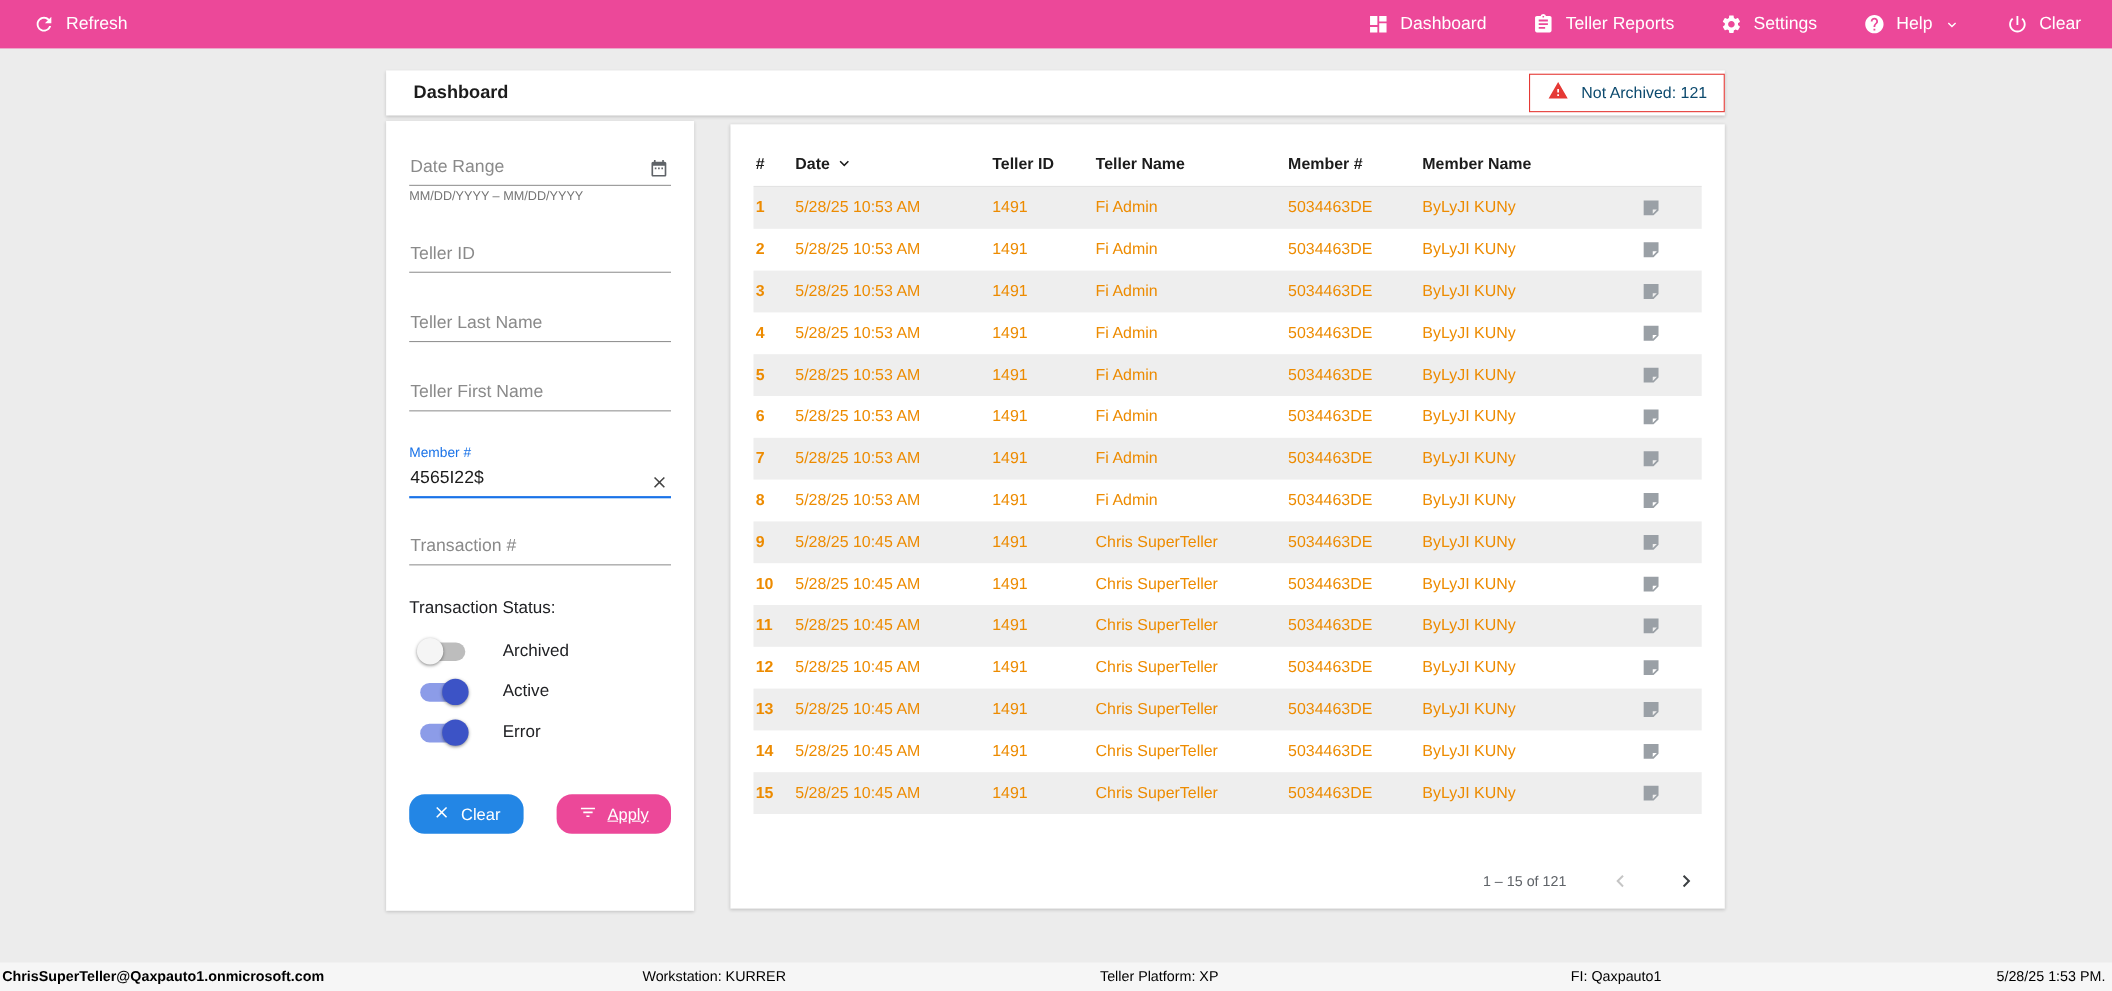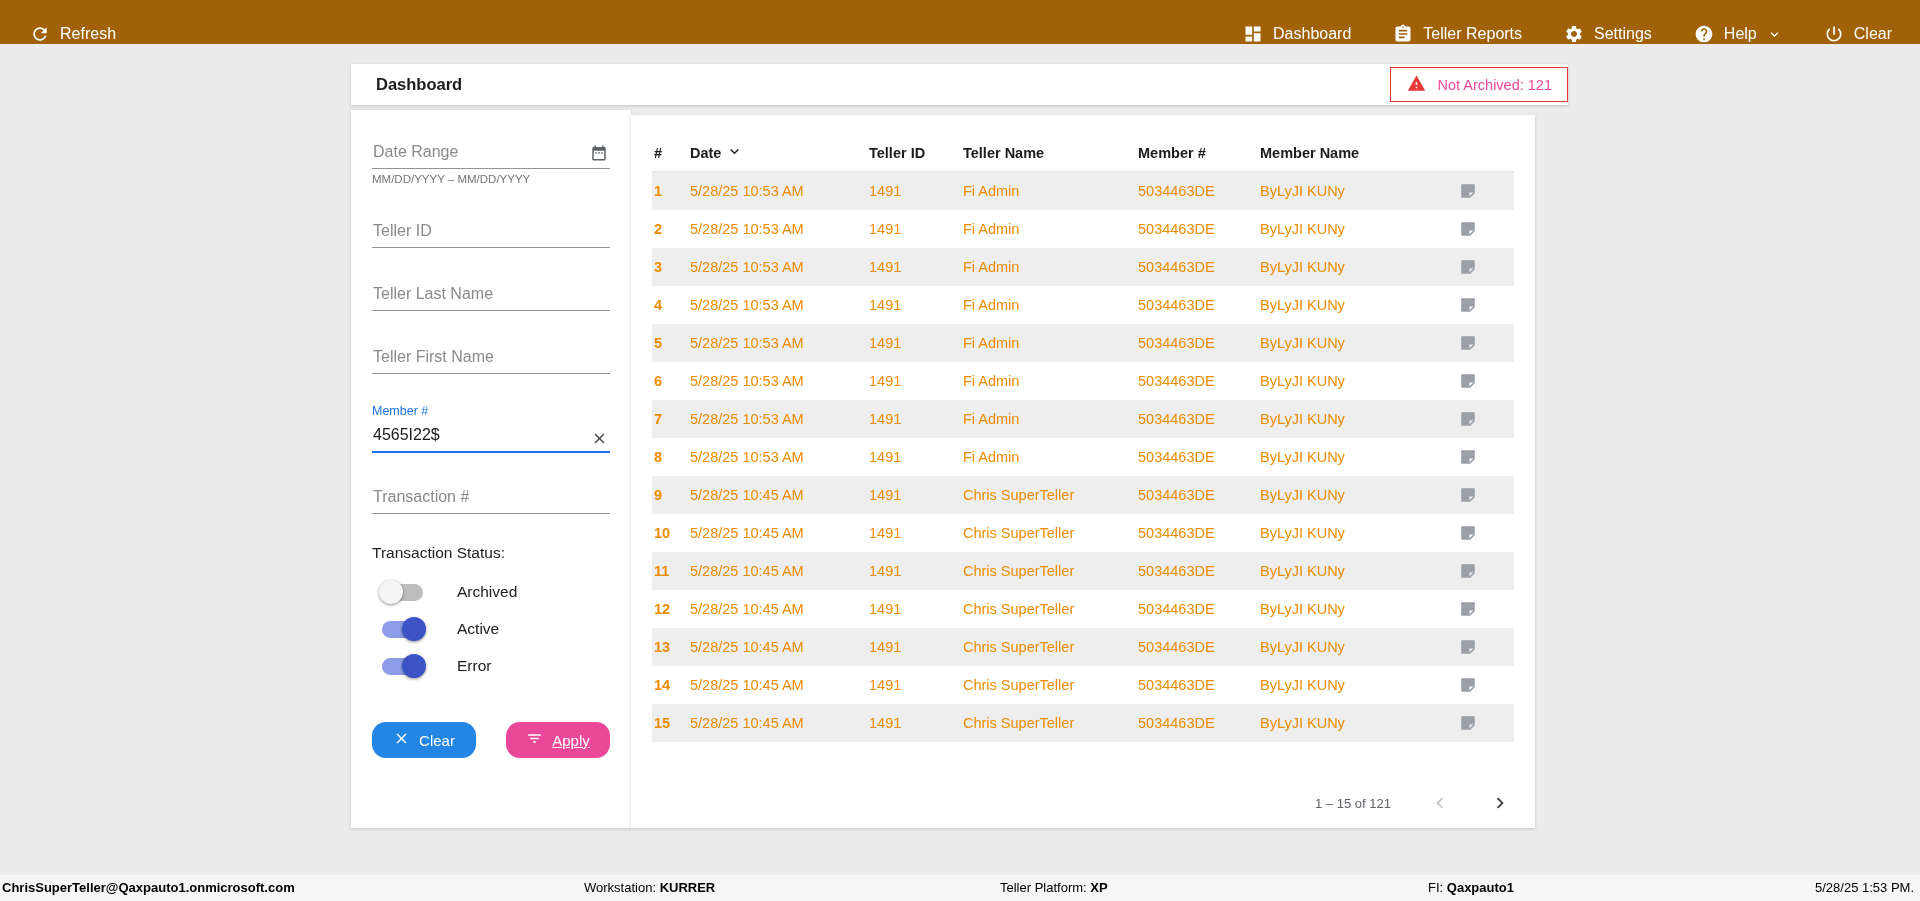--- a/index.html
+++ b/index.html
@@ -8,22 +8,22 @@
     font-family:"Liberation Sans", sans-serif;
     background:#ececec;
     overflow:hidden;
     position:relative;
     color:#202124;
   }
   button { font-family:inherit; }
 
   
   .topbar {
-    height:44px; background:#a16207; color:#fff;
-    display:flex; align-items:flex-end; justify-content:space-between;
+    height:44px; background:#ec4899; color:#fff;
+    display:flex; align-items:center; justify-content:space-between;
     padding:0 28px 0 30px;
   }
   .topbar-left, .topbar-right { display:flex; align-items:center; }
   .topbar-right { gap:42px; }
   .topbar-item {
     display:flex; align-items:center; gap:10px;
     background:none; border:none; color:#fff; font-size:16px; cursor:pointer;
   }
   .topbar-item svg { display:block; }
 
@@ -32,24 +32,24 @@
   .card { background:#fff; box-shadow:0 1px 3px rgba(0,0,0,.18); }
 
   .page-header {
     height:41px; display:flex; align-items:center; justify-content:space-between;
     padding-left:25px;
   }
   .page-title { font-size:16.5px; font-weight:bold; color:#1c1c1c; }
   .badge {
     display:flex; align-items:center; gap:11px;
     border:1.5px solid #E53935; background:#fff;
-    height:35px; padding:0 15px; color:#ec4899; font-size:14.5px;
-  }
-
-  .content-row { display:flex; margin-top:5px; align-items:flex-end; }
+    height:35px; padding:0 15px; color:#0c4a6e; font-size:14.5px;
+  }
+
+  .content-row { display:flex; gap:33px; margin-top:5px; align-items:center; }
 
   
   .filters { width:280px; height:718px; padding:26px 21px 0; }
   .field { position:relative; margin-bottom:30px; }
   .field input {
     width:100%; border:none; border-bottom:1px solid #949494; background:transparent;
     font-size:16px; font-family:inherit; padding:7px 26px 7px 1px; color:#1b1b1b; outline:none;
   }
   .field input::placeholder { color:#8a8a8a; opacity:1; }
   .field .hint { font-size:11.5px; color:#757575; margin-top:4px; }
@@ -118,21 +118,21 @@
   .statusbar {
     position:absolute; left:0; bottom:0; width:1920px; height:26px;
     background:#f6f6f6; font-size:13px; color:#000;
   }
   .statusbar .sb { position:absolute; top:5px; white-space:nowrap; }
   .sb-user { left:2px; font-weight:bold; }
   .sb-workstation { left:584px; }
   .sb-platform { left:1000px; }
   .sb-fi { left:1428px; }
   .sb-datetime { right:6px; font-weight:normal; }
-  .sb-bold { font-weight:bold; }
+  .sb-bold { font-weight:normal; }
 </style>
 </head>
 <body>
 
 <header class="topbar">
   <div class="topbar-left">
     <button class="topbar-item">
       <span>
         <svg width="20" height="20" viewBox="0 0 24 24" fill="#fff">
             <path d="M17.65 6.35C16.2 4.9 14.21 4 12 4c-4.42 0-7.99 3.58-7.99 8s3.57 8 7.99 8c3.73 0 6.84-2.55 7.73-6h-2.08c-.82 2.33-3.04 4-5.65 4-3.31 0-6-2.69-6-6s2.69-6 6-6c1.66 0 3.14.69 4.22 1.78L13 11h7V4l-2.35 2.35z"></path>

